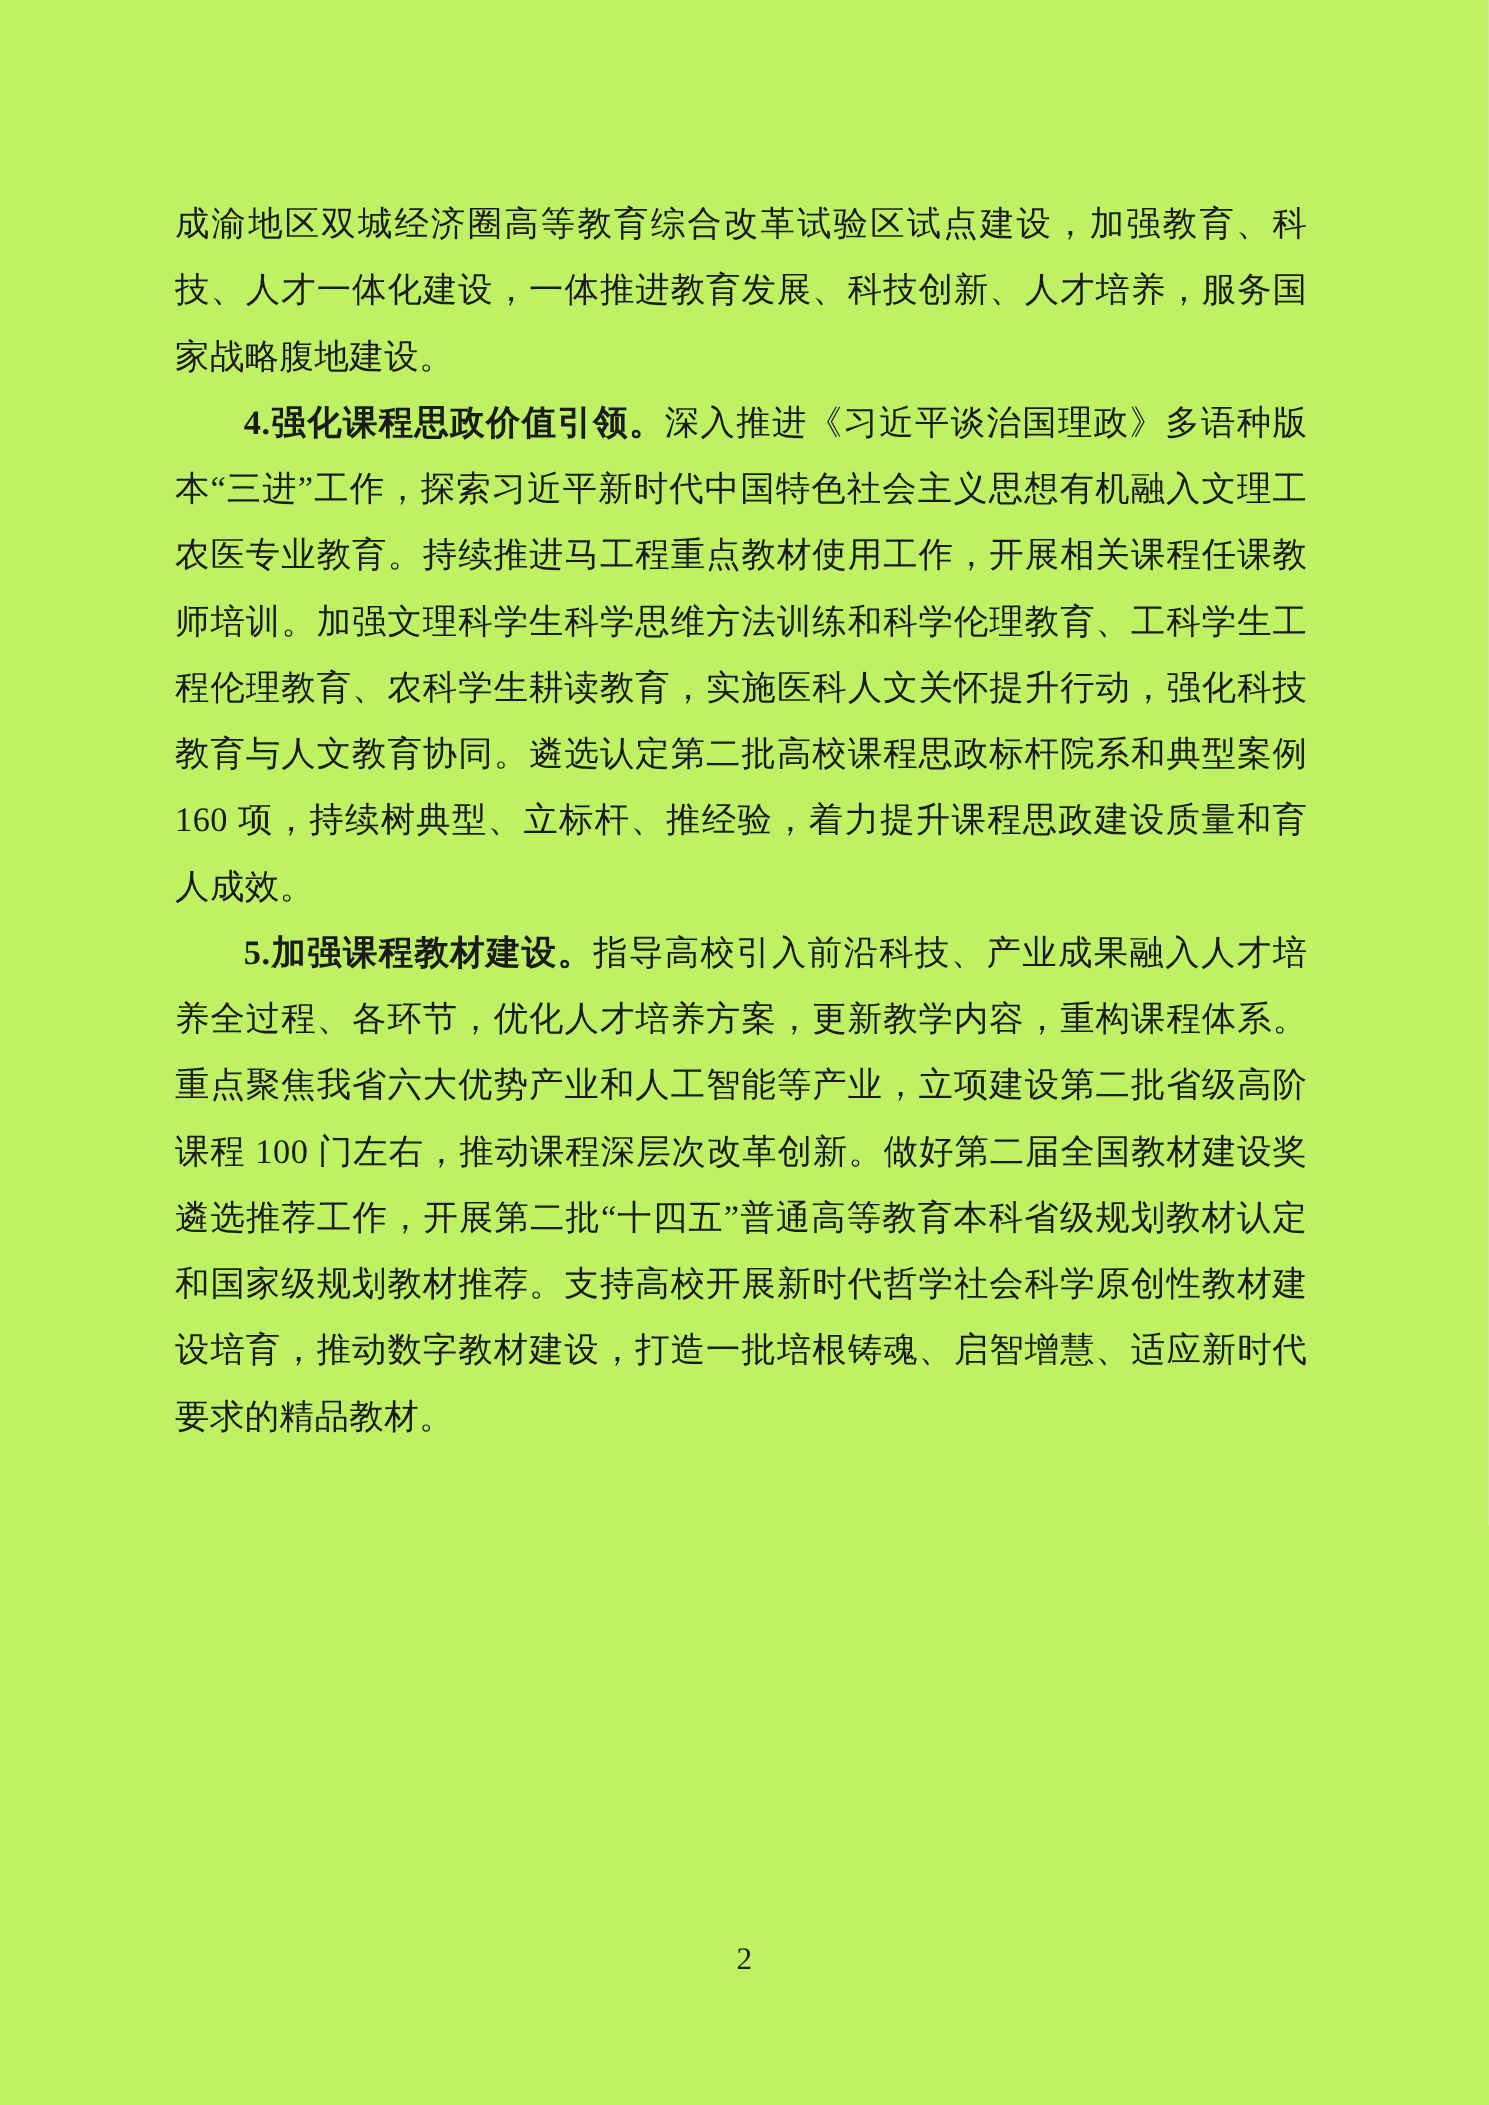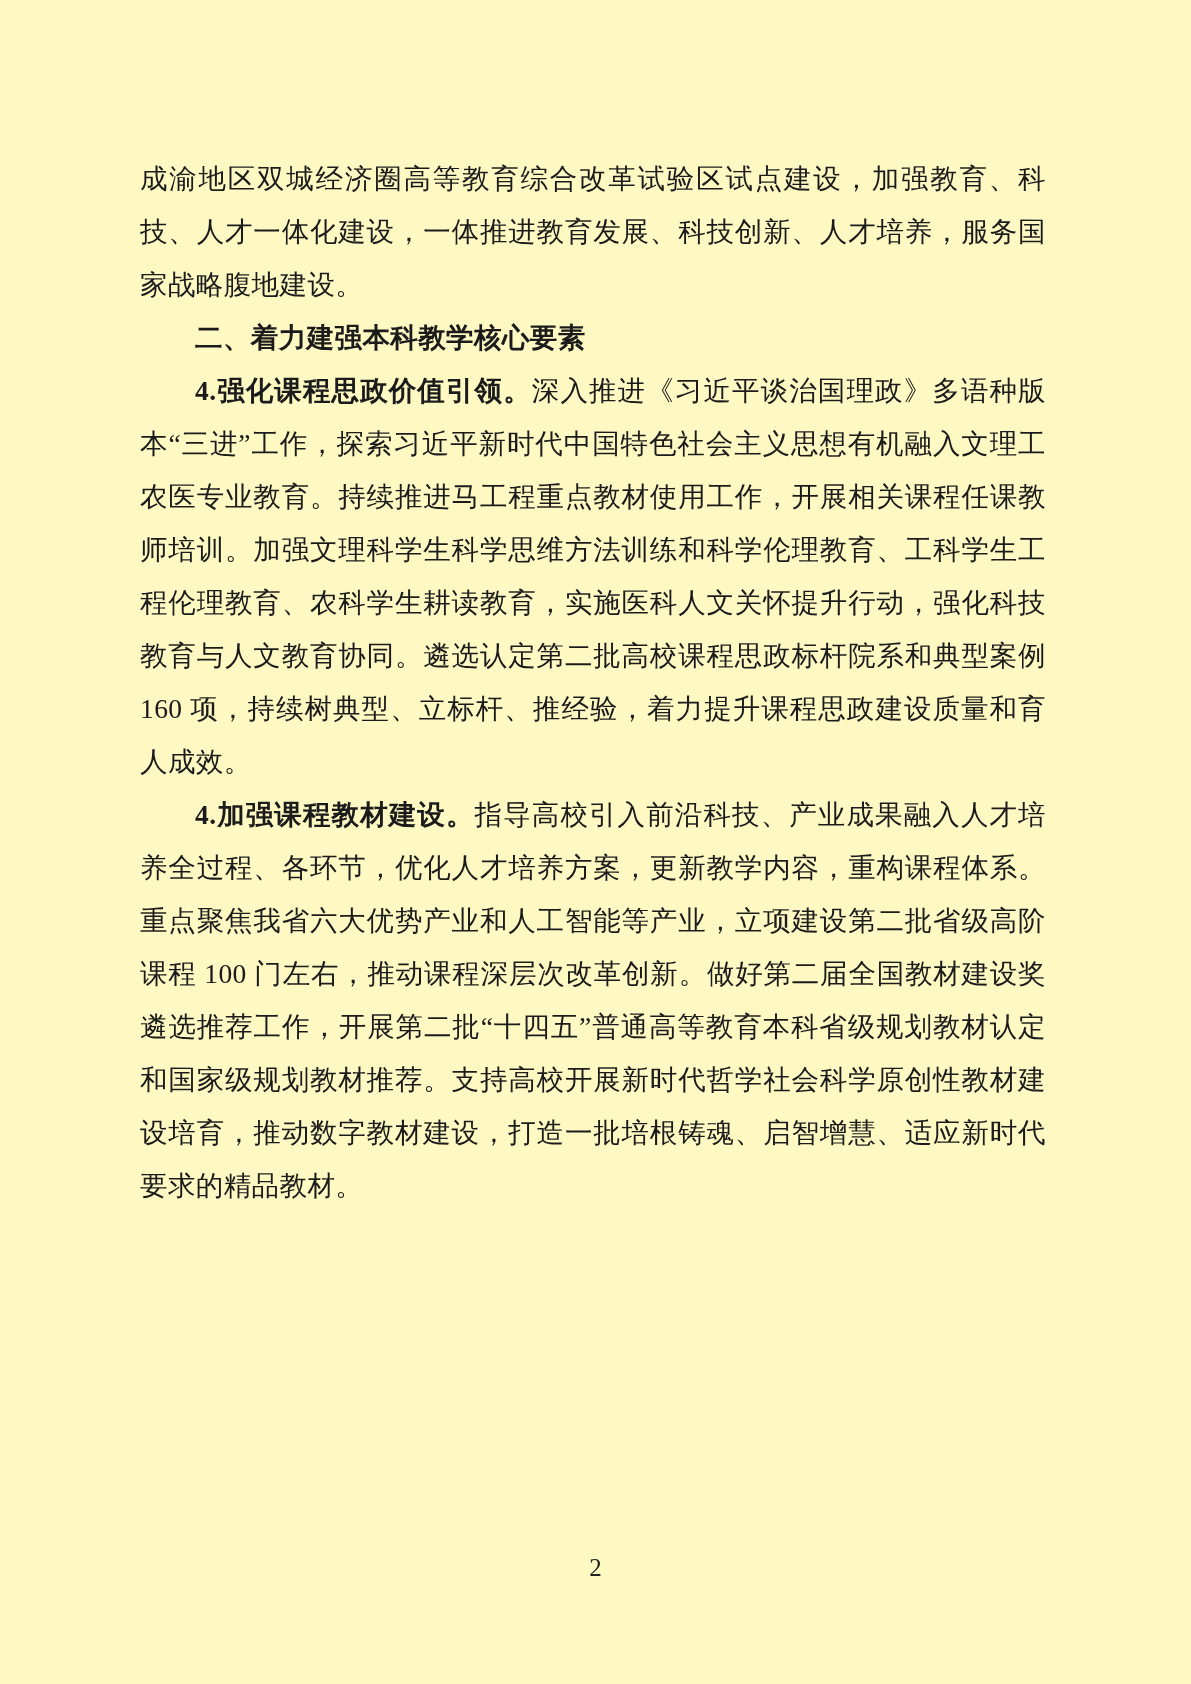--- a/index.html
+++ b/index.html
@@ -2,21 +2,21 @@
 <html lang="zh"><head>
 <meta charset="utf-8">
 <style>
   * { margin: 0; padding: 0; box-sizing: border-box; }
   html, body { background: #e8e8e8; }
   .page {
     position: relative;
     width: 1191px;
     height: 1684px;
     margin: 0 auto;
-    background: #fef9c3;
+    background: #bef264;
     color: #1b1b1b;
     font-family: "Liberation Serif", "DejaVu Serif", serif;
     overflow: hidden;
   }
   .content {
     position: absolute;
     left: 140px;
     top: 152px;
     width: 906px;
     font-size: 27.5px;
@@ -48,23 +48,22 @@
   }
 </style>
 </head>
 <body>
 
 <div class="page">
   <div class="content">
 
     <p class="body no-indent">成渝地区双城经济圈高等教育综合改革试验区试点建设，加强教育、科技、人才一体化建设，一体推进教育发展、科技创新、人才培养，服务国家战略腹地建设。</p>
 
-    <p class="heading">二、着力建强本科教学核心要素</p>
 
     <p class="body"><span class="lead">4.强化课程思政价值引领。</span><span>深入推进《习近平谈治国理政》多语种版本“三进”工作，探索习近平新时代中国特色社会主义思想有机融入文理工农医专业教育。持续推进马工程重点教材使用工作，开展相关课程任课教师培训。加强文理科学生科学思维方法训练和科学伦理教育、工科学生工程伦理教育、农科学生耕读教育，实施医科人文关怀提升行动，强化科技教育与人文教育协同。遴选认定第二批高校课程思政标杆院系和典型案例 160 项，持续树典型、立标杆、推经验，着力提升课程思政建设质量和育人成效。</span></p>
 
 
-    <p class="body"><span class="lead">4.加强课程教材建设。</span><span>指导高校引入前沿科技、产业成果融入人才培养全过程、各环节，优化人才培养方案，更新教学内容，重构课程体系。重点聚焦我省六大优势产业和人工智能等产业，立项建设第二批省级高阶课程 100 门左右，推动课程深层次改革创新。做好第二届全国教材建设奖遴选推荐工作，开展第二批“十四五”普通高等教育本科省级规划教材认定和国家级规划教材推荐。支持高校开展新时代哲学社会科学原创性教材建设培育，推动数字教材建设，打造一批培根铸魂、启智增慧、适应新时代要求的精品教材。</span></p>
+    <p class="body"><span class="lead">5.加强课程教材建设。</span><span>指导高校引入前沿科技、产业成果融入人才培养全过程、各环节，优化人才培养方案，更新教学内容，重构课程体系。重点聚焦我省六大优势产业和人工智能等产业，立项建设第二批省级高阶课程 100 门左右，推动课程深层次改革创新。做好第二届全国教材建设奖遴选推荐工作，开展第二批“十四五”普通高等教育本科省级规划教材认定和国家级规划教材推荐。支持高校开展新时代哲学社会科学原创性教材建设培育，推动数字教材建设，打造一批培根铸魂、启智增慧、适应新时代要求的精品教材。</span></p>
 
   </div>
 
   <div class="page-number">2</div>
 </div>
 
 </body></html>

